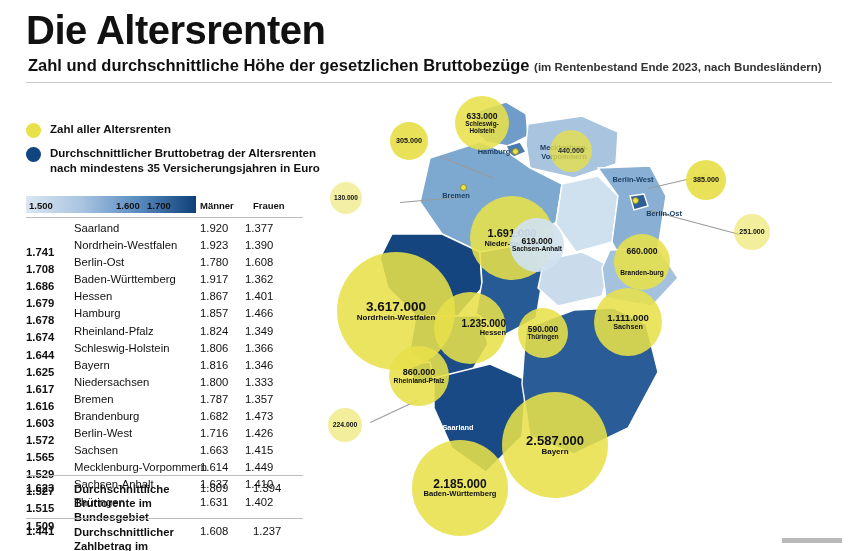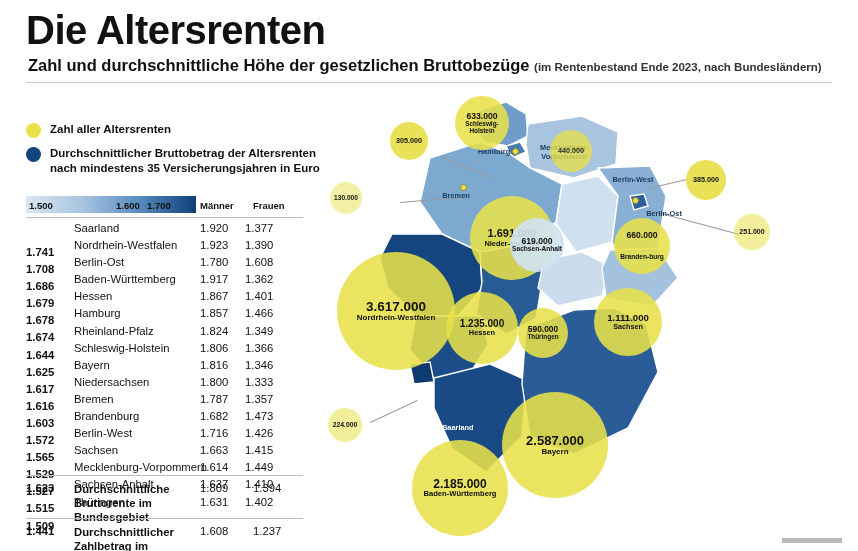--- a/index.html
+++ b/index.html
@@ -302,32 +302,36 @@
     <div class="bubble" style="left:82px;top:348px;width:96px;height:96px;font-size:12px;">
       <span class="num">2.185.000</span>
       <span class="lbl" style="font-size:7.6px;">Baden-Württemberg</span>
     </div>
 
     <div class="bubble" style="left:140px;top:104px;width:84px;height:84px;font-size:11px;">
       <span class="num">1.691.000</span>
       <span class="lbl" style="font-size:7.4px;">Nieder-sachsen</span>
     </div>
 
-    <div class="bubble" style="left:116px;top:200px;width:72px;height:72px;font-size:10px;">
+    <div class="bubble" style="left:104px;top:200px;width:72px;height:72px;font-size:10px;align-items:flex-end;">
       <span class="num">1.235.000</span>
       <span class="lbl" style="font-size:7.4px;">Hessen</span>
     </div>
 
     <div class="bubble" style="left:264px;top:196px;width:68px;height:68px;font-size:9.6px;">
       <span class="num">1.111.000</span>
       <span class="lbl" style="font-size:7.2px;">Sachsen</span>
     </div>
 
-
-    <div class="bubble" style="left:284px;top:126px;width:56px;height:56px;font-size:8.6px;gap:14px;">
+    <div class="bubble" style="left:59px;top:254px;width:60px;height:60px;font-size:9px;">
+      <span class="num">860.000</span>
+      <span class="lbl" style="font-size:6.8px;">Rheinland-Pfalz</span>
+    </div>
+
+    <div class="bubble" style="left:284px;top:142px;width:56px;height:56px;font-size:8.6px;gap:14px;">
       <span class="num">660.000</span>
       <span class="lbl" style="font-size:6.6px;">Branden-burg</span>
     </div>
 
     <div class="bubble" style="left:125px;top:4px;width:54px;height:54px;font-size:8.6px;">
       <span class="num">633.000</span>
       <span class="lbl" style="font-size:6.4px;">Schleswig-Holstein</span>
     </div>
 
     <div class="bubble" style="left:180px;top:126px;width:54px;height:54px;background:rgba(208,226,240,0.92);font-size:8.6px;">

